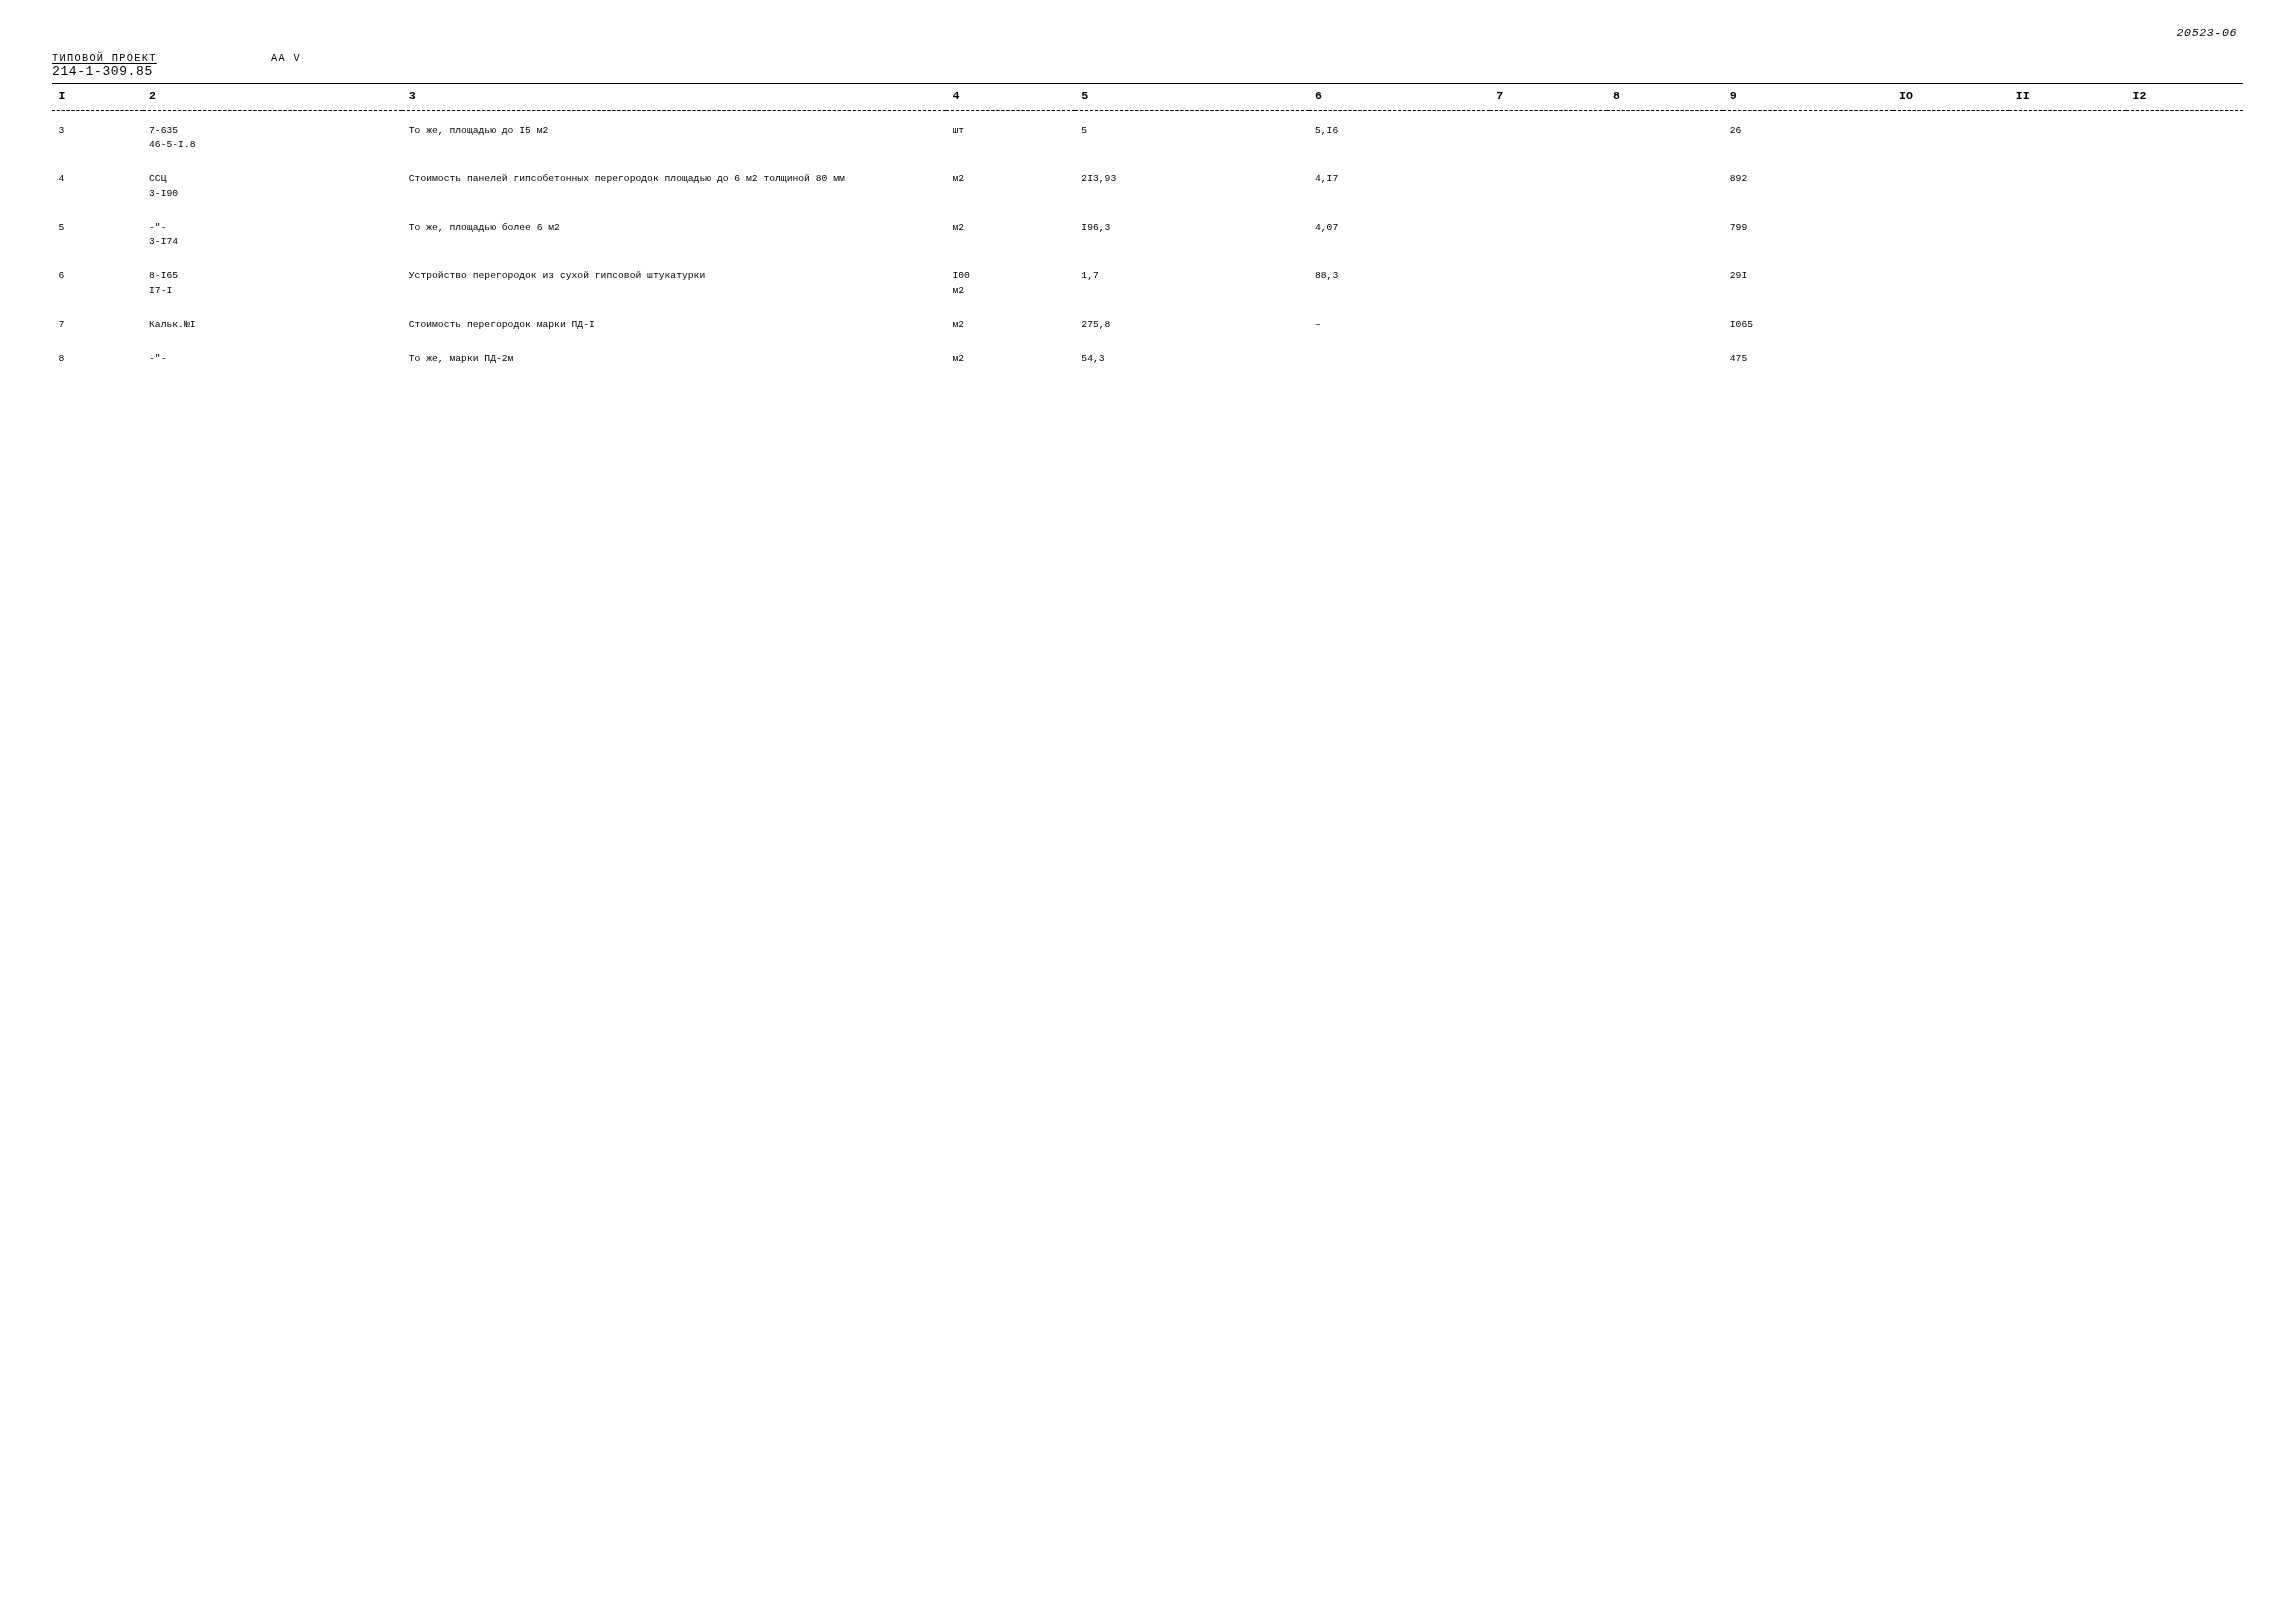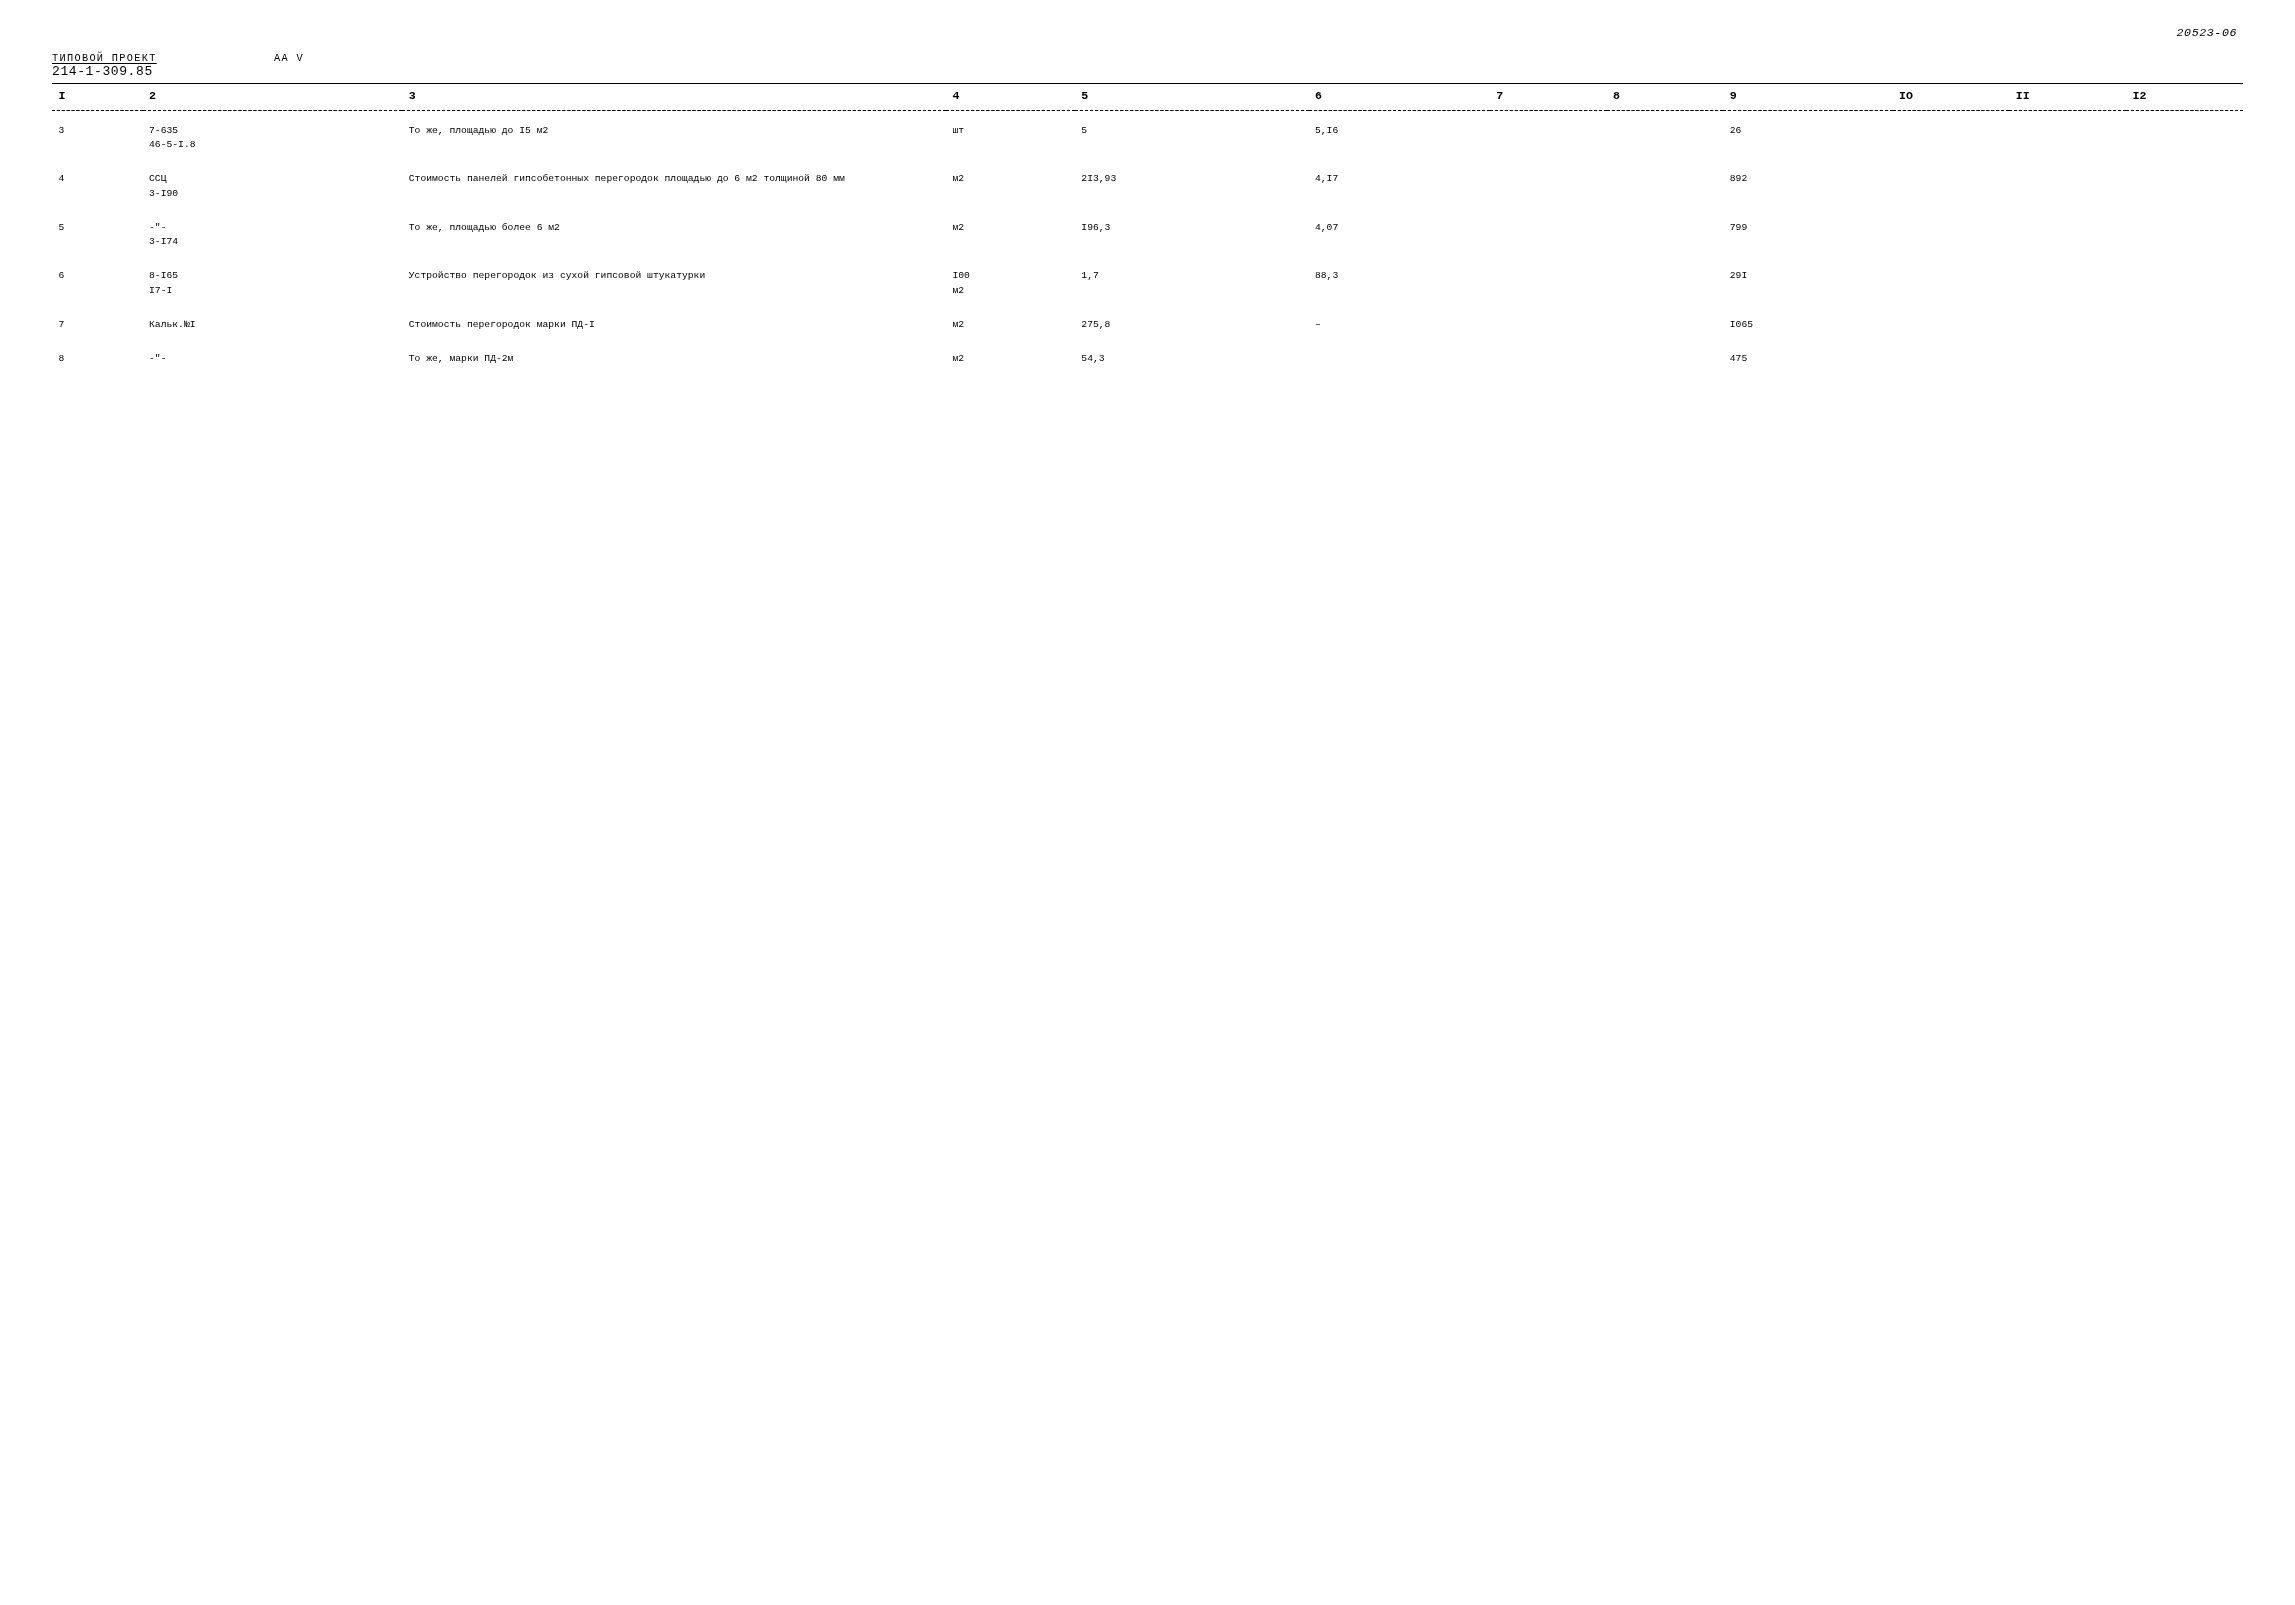--- a/index.html
+++ b/index.html
@@ -29,21 +29,20 @@
       font-style: italic;
       font-size: 11.6px;
       letter-spacing: 0.6px;
     }
 
     .header-section {
       display: flex;
       align-items: flex-start;
       margin-bottom: 0px;
       margin-top: 13px;
-      gap: 16px;
     }
 
     .header-left {
       display: flex;
       flex-direction: column;
       font-size: 9.7px;
       margin-right: 26px;
       min-width: 180px;
     }
 
@@ -57,21 +56,21 @@
 
     .header-subtitle {
       font-size: 13px;
       letter-spacing: 0.6px;
     }
 
     .header-aav {
       font-size: 10.3px;
       letter-spacing: 1.3px;
       text-transform: uppercase;
-      margin-left: 0;
+      margin-left: 13px;
       align-self: flex-start;
     }
 
     .header-center {
       flex: 1;
       text-align: center;
       font-size: 13px;
       font-weight: bold;
       letter-spacing: 2.6px;
       padding-top: 1.3px;

